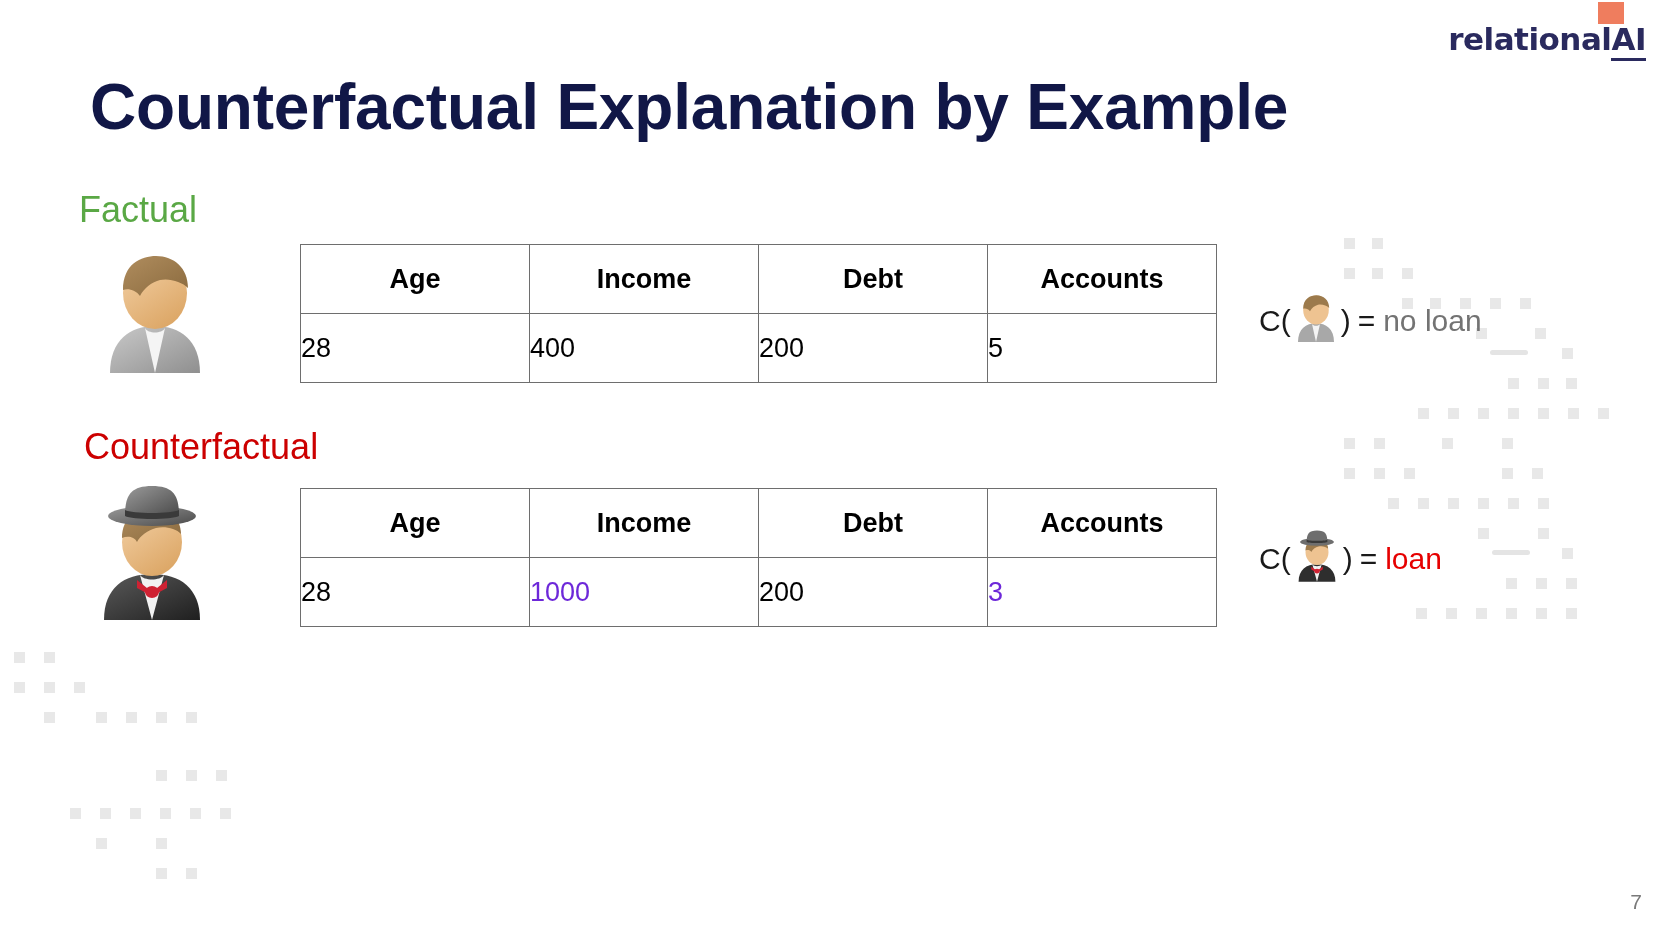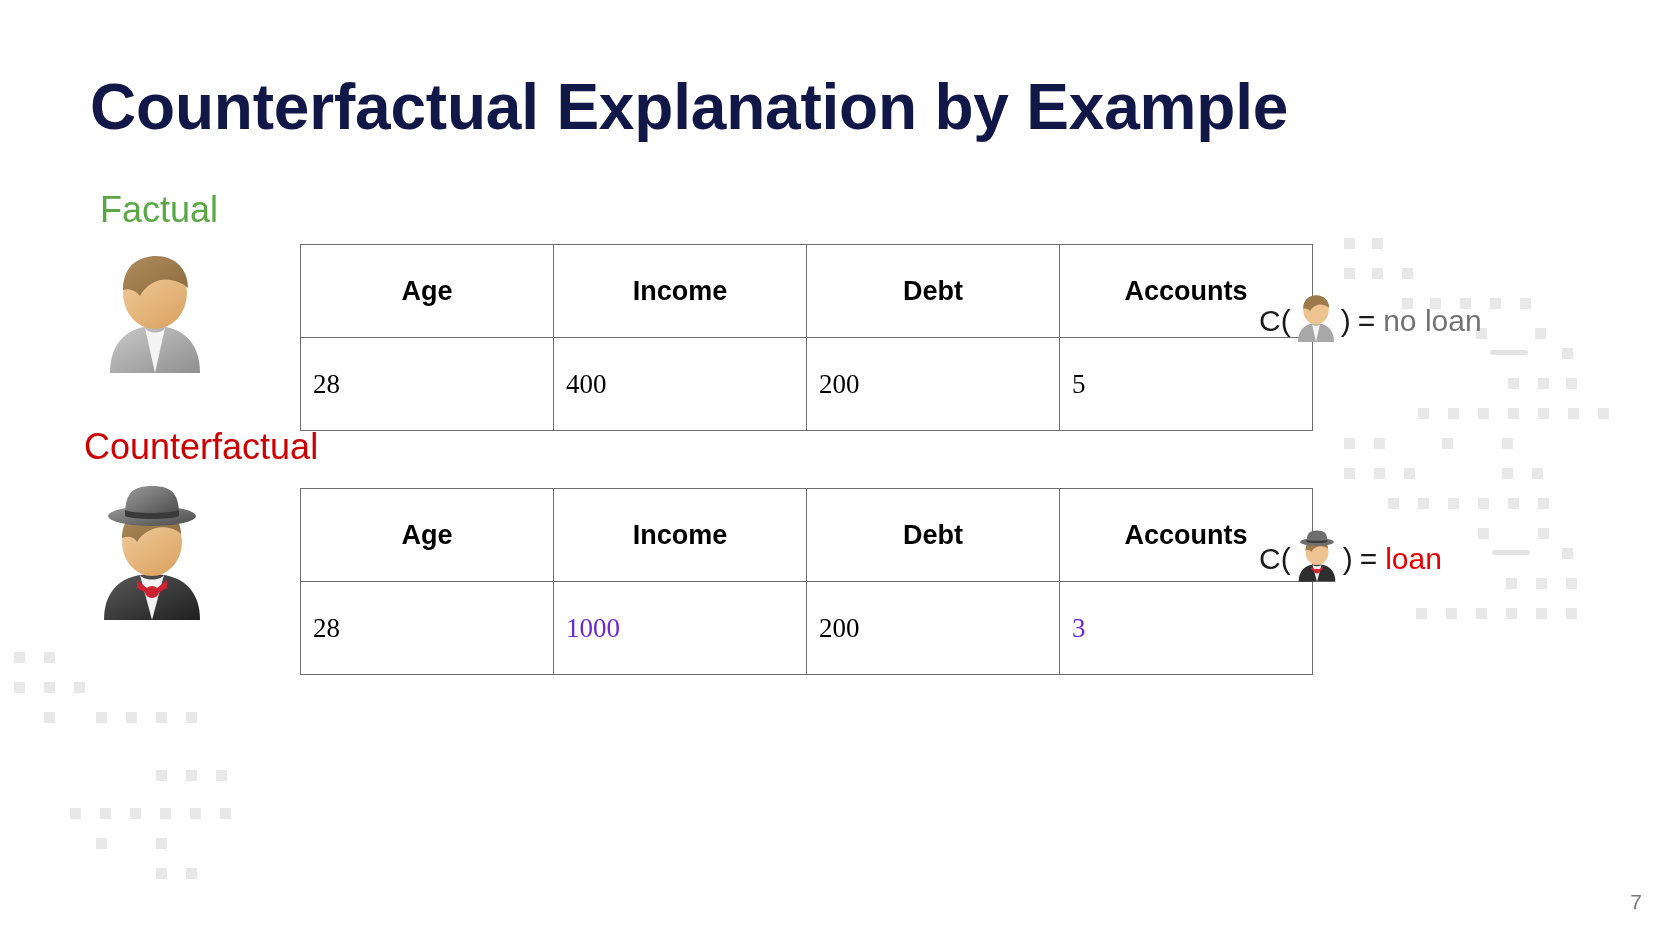--- a/index.html
+++ b/index.html
@@ -83,21 +83,21 @@
   }
 
   
   .section-label {
     position: absolute;
     font-size: 36px;
     z-index: 3;
     white-space: nowrap;
   }
   .label-factual {
-    left: 100px;
+    left: 79px;
     top: 189px;
     color: #5aa845;
   }
   .label-counterfactual {
     left: 84px;
     top: 426px;
     color: #cc0000;
   }
 
   
@@ -117,31 +117,30 @@
   }
   .table-factual { left: 300px; top: 244px; }
   .table-counterfactual { left: 300px; top: 488px; }
   .data-table th,
   .data-table td {
     border: 1px solid #6e6e6e;
     width: 228px;
     height: 68px;
     vertical-align: middle;
     font-size: 27px;
-    padding: 12px;
+    padding: 0;
     margin-left: 30px;
   }
   .data-table th {
     font-weight: bold;
     color: #000000;
   }
   .data-table td {
     font-weight: normal;
     color: #000000;
-    font-family: Liberation Serif, serif;
   }
   .data-table td.changed {
     color: #6d28d9;
   }
 
   
   .formula {
     position: absolute;
     font-size: 30px;
     color: #1a1a1a;
@@ -274,20 +273,26 @@
     <span class="dot" style="left:130px;top:168px;"></span>
     <span class="dot" style="left:160px;top:168px;"></span>
     <span class="dot" style="left:190px;top:168px;"></span>
     <span class="dot" style="left:220px;top:168px;"></span>
     <span class="dot" style="left:96px;top:198px;"></span>
     <span class="dot" style="left:156px;top:198px;"></span>
     <span class="dot" style="left:156px;top:228px;"></span>
     <span class="dot" style="left:186px;top:228px;"></span>
   </div>
 
+  <div class="logo">
+    <div class="logo-square"></div>
+    <div class="logo-text">
+      <span>relational</span><span class="logo-ai">AI</span>
+    </div>
+  </div>
 
   <div class="slide-title">Counterfactual Explanation by Example</div>
 
   <div class="section-label label-factual">Factual</div>
 
   <div class="avatar-large avatar-factual-large">
     <svg width="110" height="125" viewBox="0 0 110 125" aria-hidden="true">
       <defs>
         <linearGradient id="bodyGrayF" x1="0" y1="0" x2="1" y2="1">
           <stop offset="0%" stop-color="#c9c9c9"></stop>

